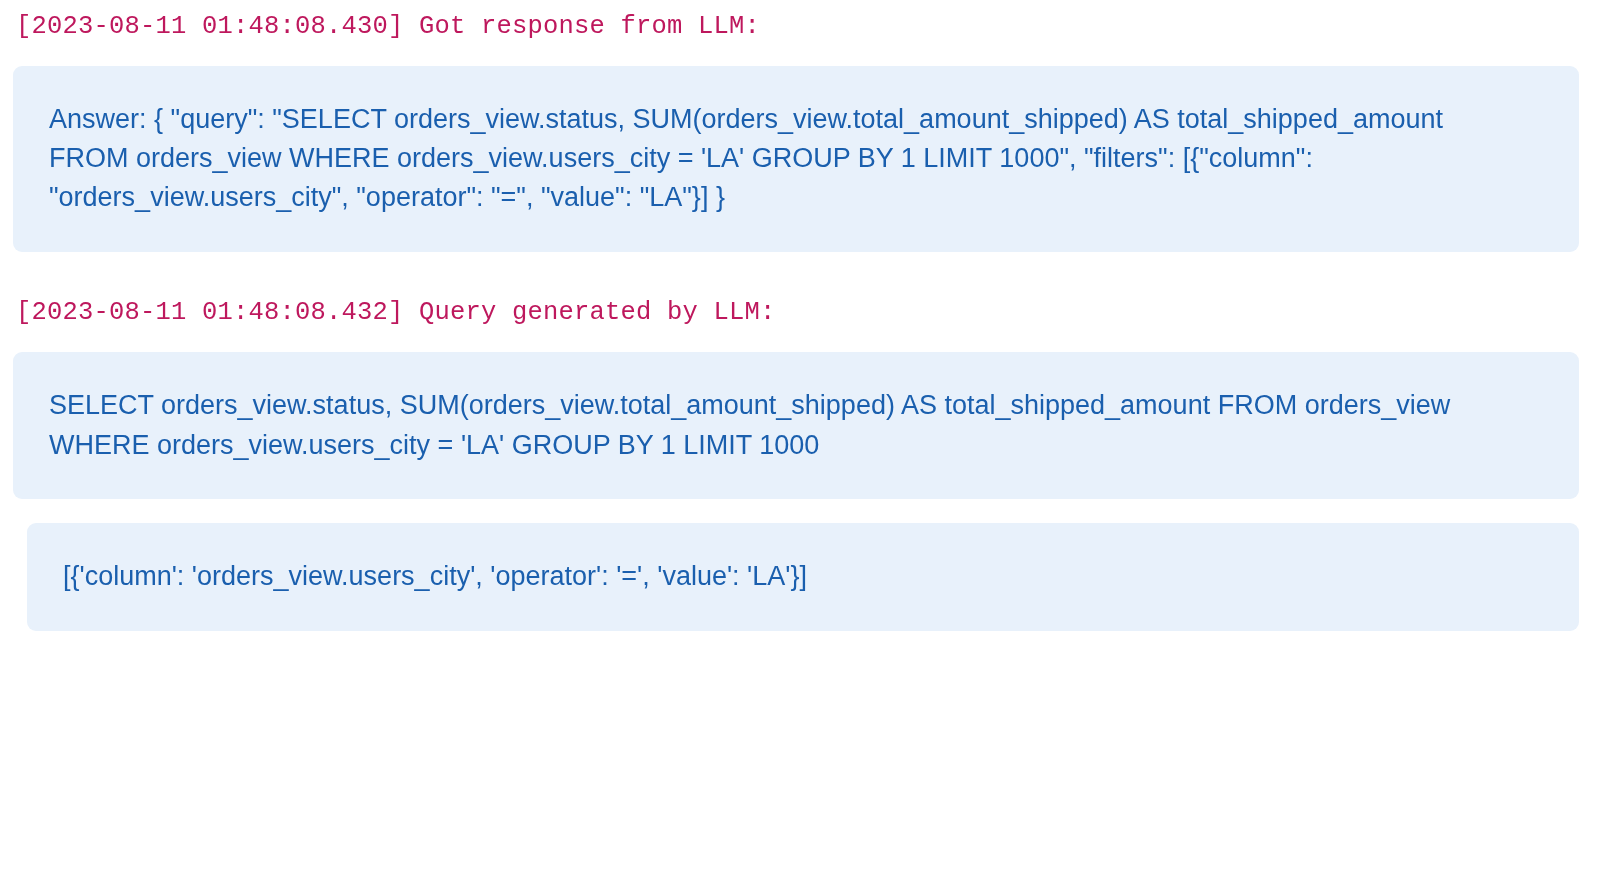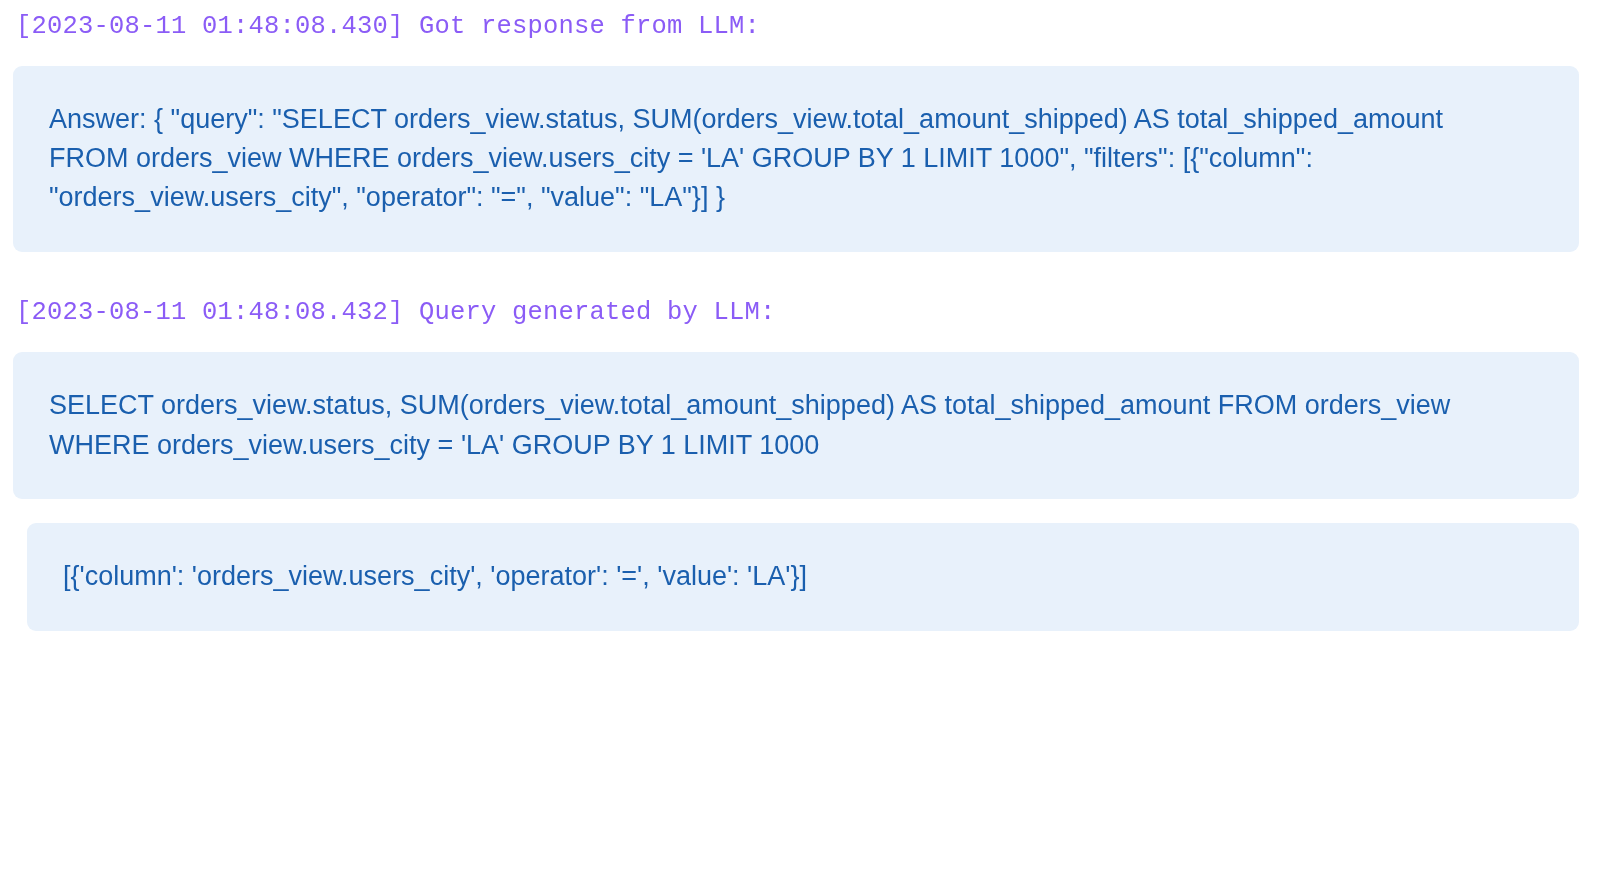--- a/index.html
+++ b/index.html
@@ -17,21 +17,21 @@
   }
   .log-stream {
     padding: 0;
     margin: 0;
   }
   
   .log-line {
     font-family: "Liberation Mono", "DejaVu Sans Mono", monospace;
     font-size: 25.5px;
     line-height: 1.2;
-    color: #8b5cf6;
+    color: #be185d;
     letter-spacing: 0.2px;
     white-space: pre;
     padding: 0 16px;
     margin: 0;
   }
   .log-line-1 { margin-top: 12px; }
   .log-line-2 { margin-top: 46px; }
   .log-line-3 { margin-top: 46px; }
 
   

